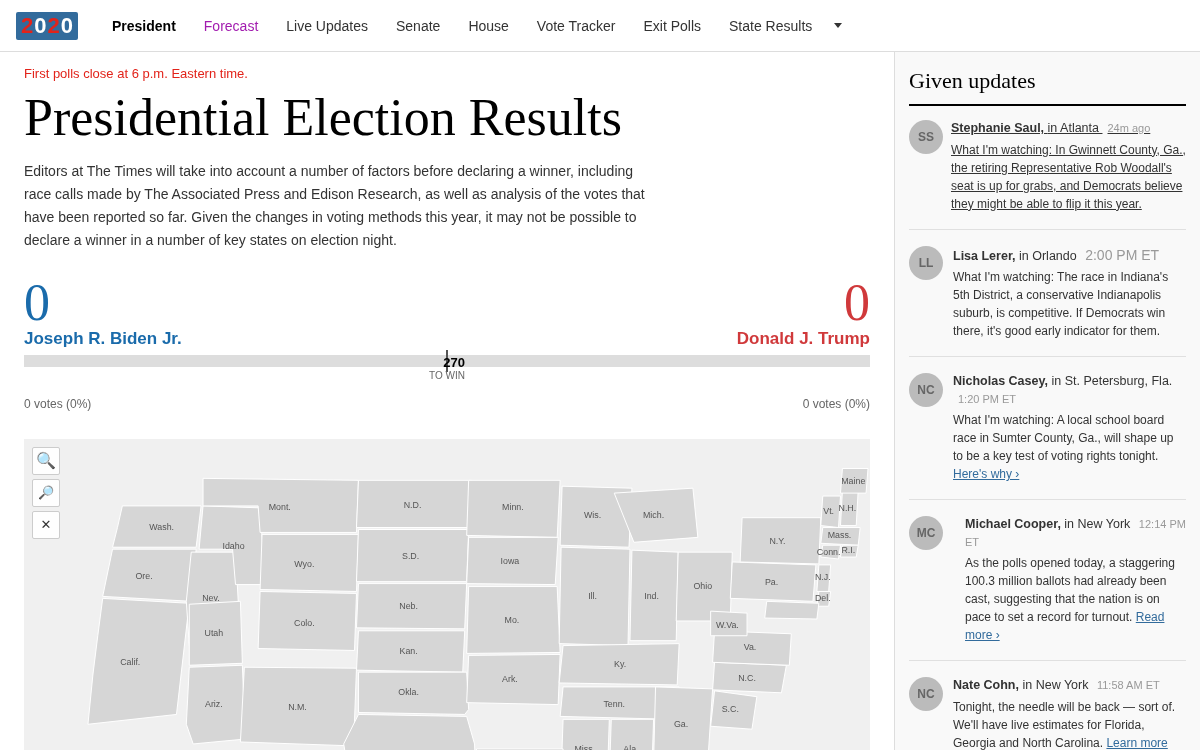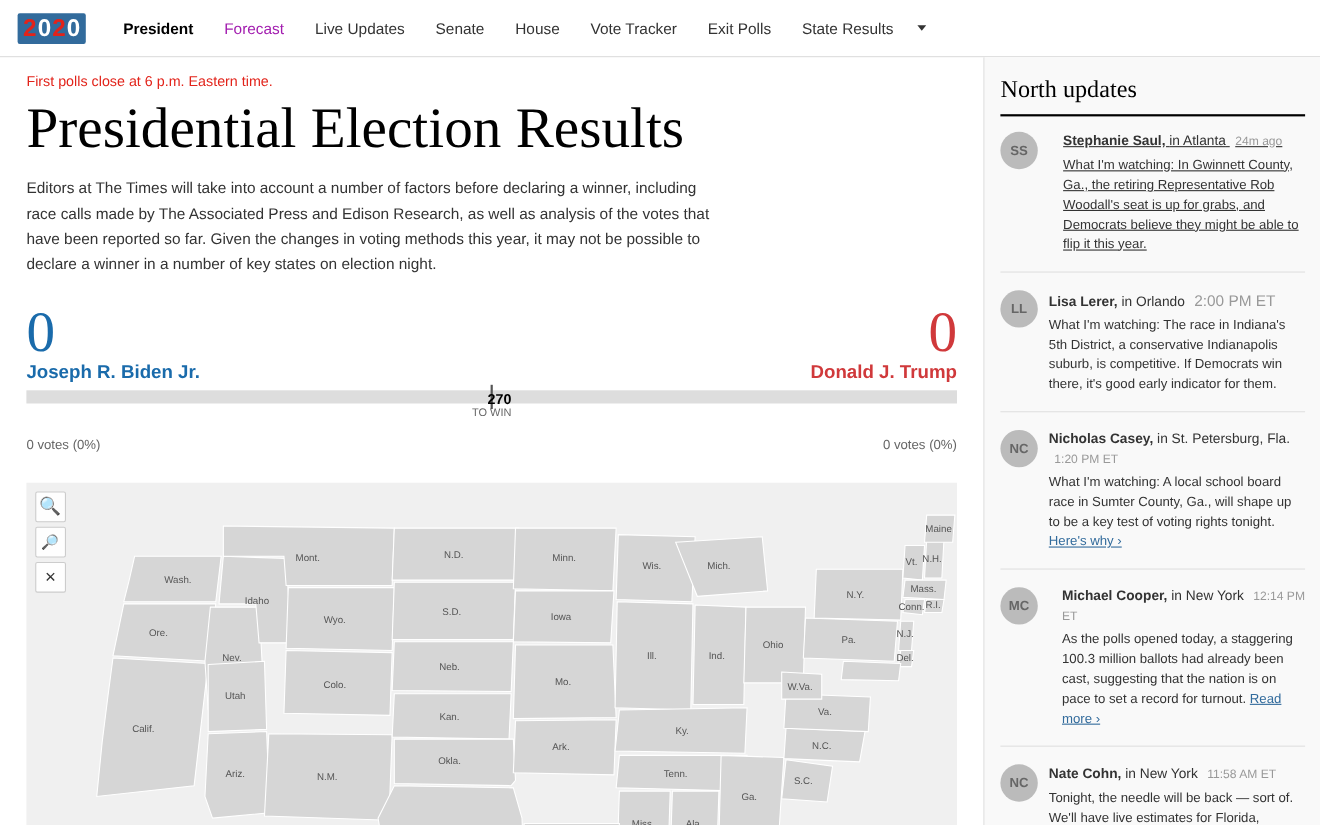--- a/index.html
+++ b/index.html
@@ -237,23 +237,23 @@
 
         <text x="570" y="318" class="state-label">Miss.</text>
 
         <polygon class="state-path" points="460,315 548,315 545,355 460,350" fill="#d6d6d6" stroke="#fff" stroke-width="1.5"></polygon>
         <text x="502" y="338" class="state-label">La.</text>
       </svg>
     </div>
   </div>
 
   <div style="width:305px;flex-shrink:0;padding:16px 14px;background:#f9f9f9;overflow-y:auto;height:100%;">
-    <h2 style="font-size:22px;font-family:Georgia,serif;font-weight:400;margin-bottom:14px;color:#000;padding-bottom:10px;border-bottom:2px solid #000;">North updates</h2>
-
-    <div style="display:flex;gap:23px;margin-bottom:16px;padding-bottom:16px;border-bottom:1px solid #e0e0e0;">
+    <h2 style="font-size:22px;font-family:Georgia,serif;font-weight:400;margin-bottom:14px;color:#000;padding-bottom:10px;border-bottom:2px solid #000;">Given updates</h2>
+
+    <div style="display:flex;gap:8px;margin-bottom:16px;padding-bottom:16px;border-bottom:1px solid #e0e0e0;">
       <div style="width:34px;height:34px;border-radius:50%;background:#bbb;flex-shrink:0;display:flex;align-items:center;justify-content:center;font-size:12px;font-weight:bold;color:#666;font-family:Arial,sans-serif;">SS</div>
       <div style="flex:1;min-width:0;text-decoration:underline;">
         <div style="font-size:12.5px;font-family:Arial,sans-serif;line-height:1.4;">
           <span style="font-weight:bold;">Stephanie Saul, <span style="font-weight:normal;">in Atlanta</span></span>
           <span style="font-size:11px;color:#999;margin-left:5px;">24m ago</span>
         </div>
         <p style="font-size:12px;font-family:Arial,sans-serif;line-height:1.5;color:#333;margin-top:3px;">What I'm watching: In Gwinnett County, Ga., the retiring Representative Rob Woodall's seat is up for grabs, and Democrats believe they might be able to flip it this year.</p>
       </div>
     </div>
 

